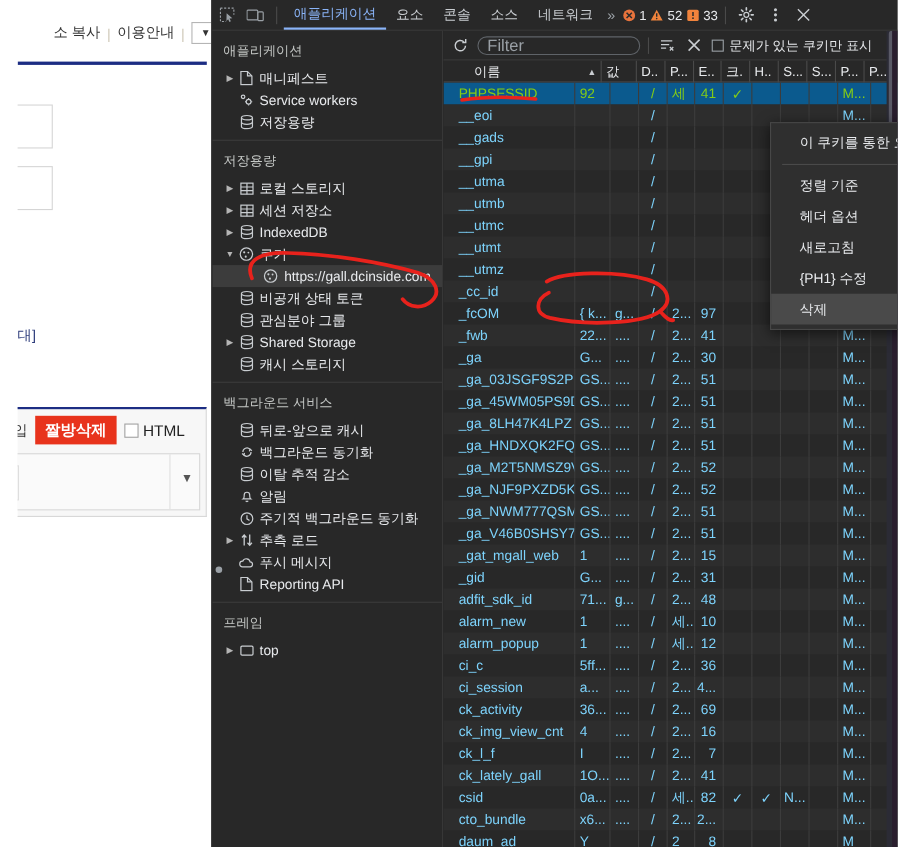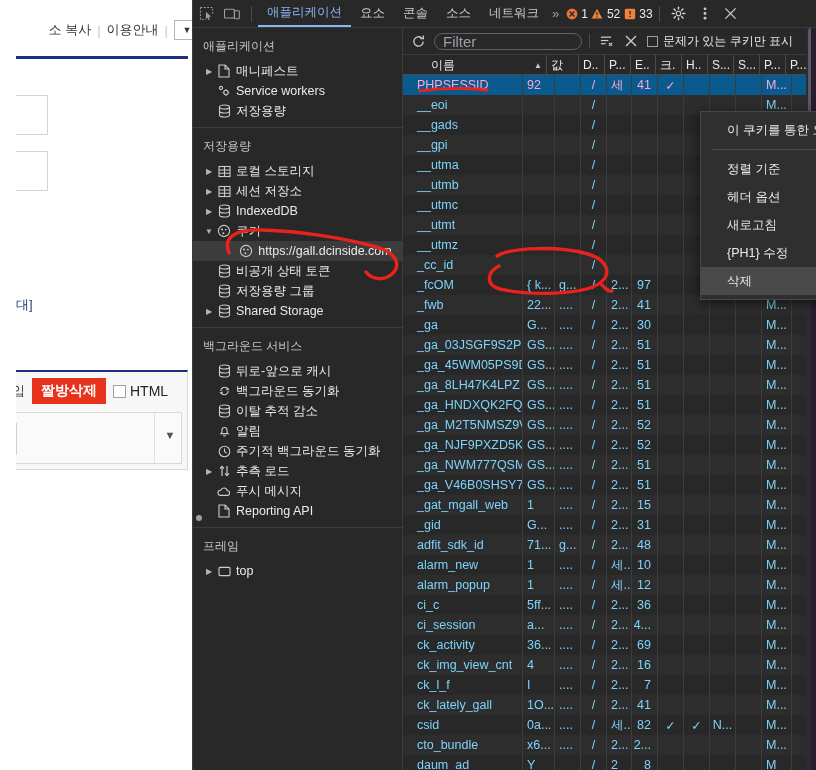--- a/index.html
+++ b/index.html
@@ -161,21 +161,21 @@
   .tbl-header .th {
     border-right: 1px solid #4a4a4a; padding: 0 4px; display: flex;
     align-items: center; overflow: hidden; white-space: nowrap; height: 20px;
   }
   .tbl-header .th.name { justify-content: space-between; }
   .sort-arrow { font-size: 8px; color: #c9cdd1; }
   .tbl-rows { position: absolute; left: 0; top: 20px; right: 0; bottom: 0; overflow: hidden; }
   .tr { display: flex; height: 20px; font-size: 12.5px; color: #7dd3fc; }
   .tr:nth-child(odd)  { background: #282828; }
   .tr:nth-child(even) { background: #2d2d2d; }
-  .tr.selected { background: #0b5a8e !important; color: #f9a8d4; align-items: center; }
+  .tr.selected { background: #0b5a8e !important; color: #84cc16; align-items: center; }
   .tr .td {
     border-right: 1px solid #3c3c3c; padding: 0 4px; display: flex;
     align-items: center; overflow: hidden; white-space: nowrap; height: 20px;
   }
   .tr .td.name { padding-left: 14px; }
   .tr .td.ctr { justify-content: center; }
   .tr .td.num { justify-content: flex-end; padding-right: 6px; }
 
   
   .c-name { width: 120px; flex: 0 0 120px; }
@@ -490,37 +490,50 @@
             <span class="arrow none">▶</span>
             <span class="ico">
               <svg width="13" height="14" viewBox="0 0 13 14">
                   <g fill="none" stroke="#c9cdd1" stroke-width="1.1">
                     <ellipse cx="6.5" cy="3" rx="5" ry="2"></ellipse>
                     <path d="M1.5 3v8c0 1.1 2.2 2 5 2s5-.9 5-2V3"></path>
                     <path d="M1.5 7c0 1.1 2.2 2 5 2s5-.9 5-2"></path>
                   </g>
                 </svg>
             </span>
-            <span class="lbl">저장용량 그룹</span>
+            <span class="lbl">관심분야 그룹</span>
           </div>
 
           <div class="side-row">
             <span class="arrow">▶</span>
             <span class="ico">
               <svg width="13" height="14" viewBox="0 0 13 14">
                   <g fill="none" stroke="#c9cdd1" stroke-width="1.1">
                     <ellipse cx="6.5" cy="3" rx="5" ry="2"></ellipse>
                     <path d="M1.5 3v8c0 1.1 2.2 2 5 2s5-.9 5-2V3"></path>
                     <path d="M1.5 7c0 1.1 2.2 2 5 2s5-.9 5-2"></path>
                   </g>
                 </svg>
             </span>
             <span class="lbl">Shared Storage</span>
           </div>
 
+          <div class="side-row">
+            <span class="arrow none">▶</span>
+            <span class="ico">
+              <svg width="13" height="14" viewBox="0 0 13 14">
+                  <g fill="none" stroke="#c9cdd1" stroke-width="1.1">
+                    <ellipse cx="6.5" cy="3" rx="5" ry="2"></ellipse>
+                    <path d="M1.5 3v8c0 1.1 2.2 2 5 2s5-.9 5-2V3"></path>
+                    <path d="M1.5 7c0 1.1 2.2 2 5 2s5-.9 5-2"></path>
+                  </g>
+                </svg>
+            </span>
+            <span class="lbl">캐시 스토리지</span>
+          </div>
         </div>
 
         <div class="side-section">
           <div class="side-title">백그라운드 서비스</div>
 
           <div class="side-row">
             <span class="arrow none">▶</span>
             <span class="ico">
               <svg width="13" height="14" viewBox="0 0 13 14">
                   <g fill="none" stroke="#c9cdd1" stroke-width="1.1">

